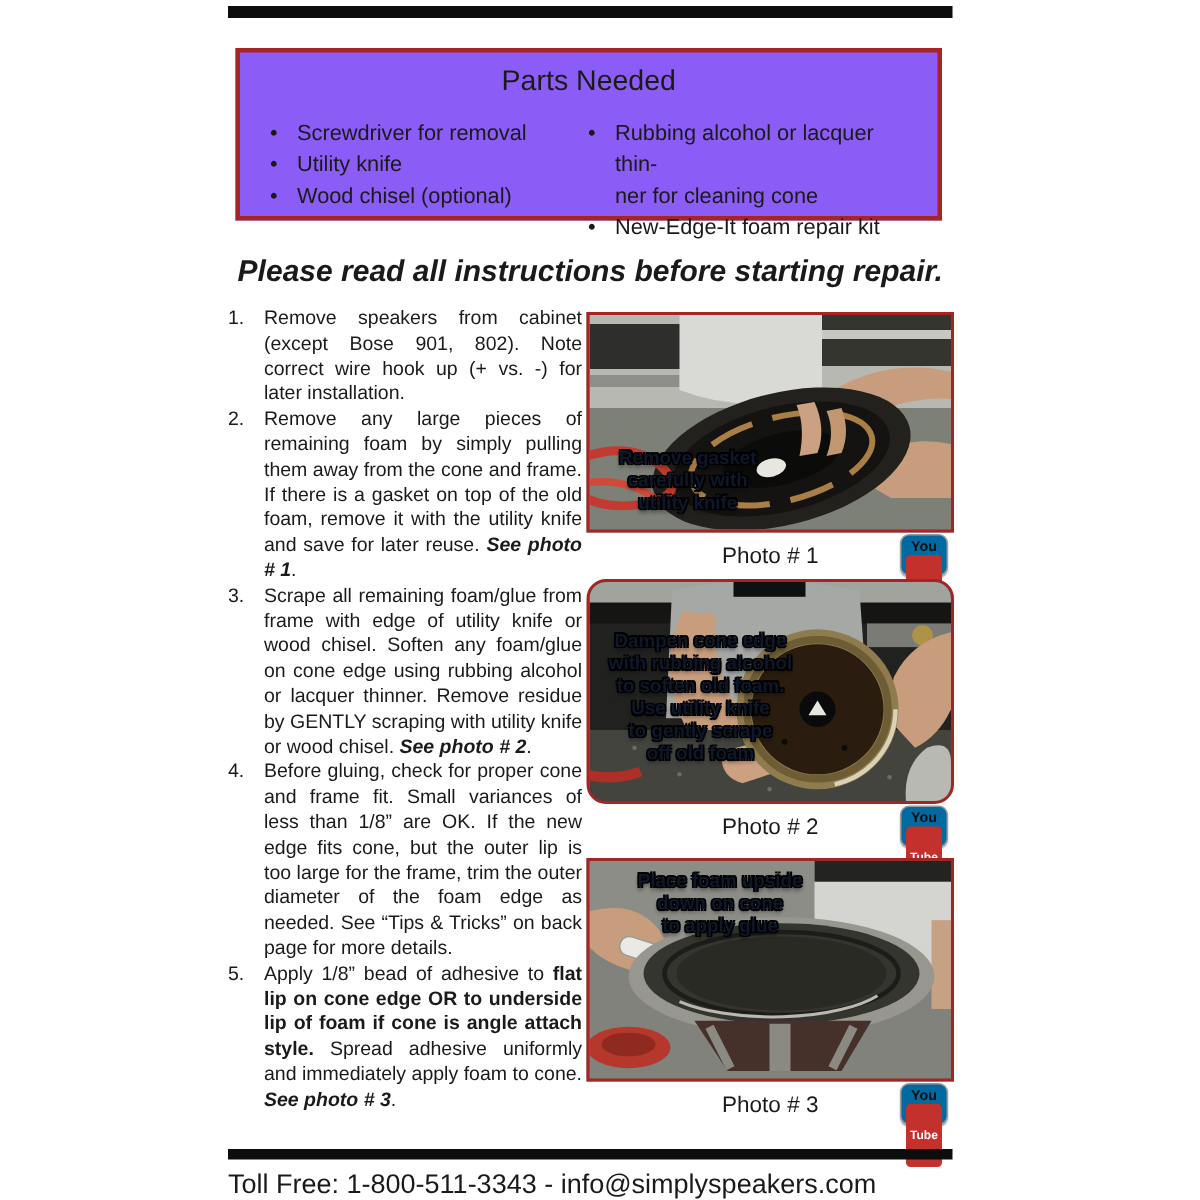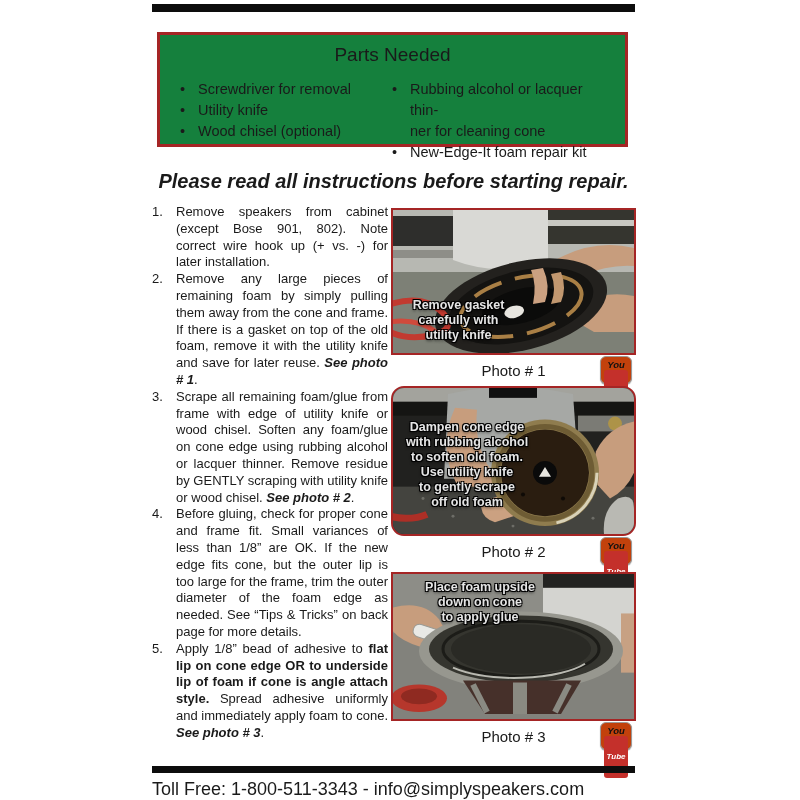--- a/index.html
+++ b/index.html
@@ -10,21 +10,21 @@
   }
 
   
   .h-bar{position:absolute;left:152px;width:483px;background:#0d0d0d;}
   .h-bar.top{top:4px;height:8px;}
   .h-bar.bottom{top:766px;height:7px;}
 
   
   .parts-box{
     position:absolute;left:157px;top:32px;width:471px;height:115px;
-    border:3px solid #a52525;background:#15803d;box-sizing:border-box;
+    border:3px solid #a52525;background:#8b5cf6;box-sizing:border-box;
   }
   .pb-title{text-align:center;font-size:19px;margin-top:9px;}
   .pb-cols{display:flex;margin-top:13px;}
   .pb-col-left{margin-left:20px;width:200px;}
   .pb-col-right{margin-left:12px;width:222px;}
   .bullet-row{display:flex;font-size:14.5px;line-height:21px;}
   .bullet-dot{width:18px;flex:none;text-align:left;}
   .bullet-text{white-space:pre-line;}
 
   
@@ -43,30 +43,30 @@
   .seg-bold-italic{font-weight:bold;font-style:italic;}
 
   
   .photo-block{position:absolute;left:391px;width:245px;}
   .photo-frame{
     width:241px;height:143px;border:2px solid #a52525;
     position:relative;overflow:hidden;background:#777;
   }
   .photo-frame svg{display:block;width:100%;height:100%;}
   .photo-overlay{
-    position:absolute;color:#e5e5e5;font-weight:bold;font-size:12.5px;line-height:15px;
+    position:absolute;color:#0f172a;font-weight:bold;font-size:12.5px;line-height:15px;
     text-align:center;white-space:pre-line;
     text-shadow:-1px -1px 0 #000,1px -1px 0 #000,-1px 1px 0 #000,1px 1px 0 #000,0 2px 3px rgba(0,0,0,.65);
   }
   .caption-row{position:relative;height:30px;margin-top:1px;}
   .photo-caption{position:absolute;left:0;right:0;top:6px;text-align:center;font-size:15px;}
   .yt-badge{
     position:absolute;right:4px;top:0;width:30px;height:26px;
-    background:#c2410c;border:1px solid #9a9a9a;border-radius:6px;
-    text-align:center;box-shadow:0 1px 1px rgba(0,0,0,.35);cursor:pointer;font-style:italic;
+    background:#0369a1;border:1px solid #9a9a9a;border-radius:6px;
+    text-align:center;box-shadow:0 1px 1px rgba(0,0,0,.35);cursor:pointer;
   }
   .yt-you{font-size:9.5px;font-weight:bold;color:#111;line-height:11px;margin-top:2px;}
   .yt-tube{display:inline-block;font-size:8px;font-weight:bold;color:#fff;background:#c4302b;border-radius:3px;padding:16px 3px;line-height:10px;}
 
   
   .footer-text{
     position:absolute;left:152px;top:779px;width:483px;
     text-align:left;font-size:18px;
   }
 </style>

